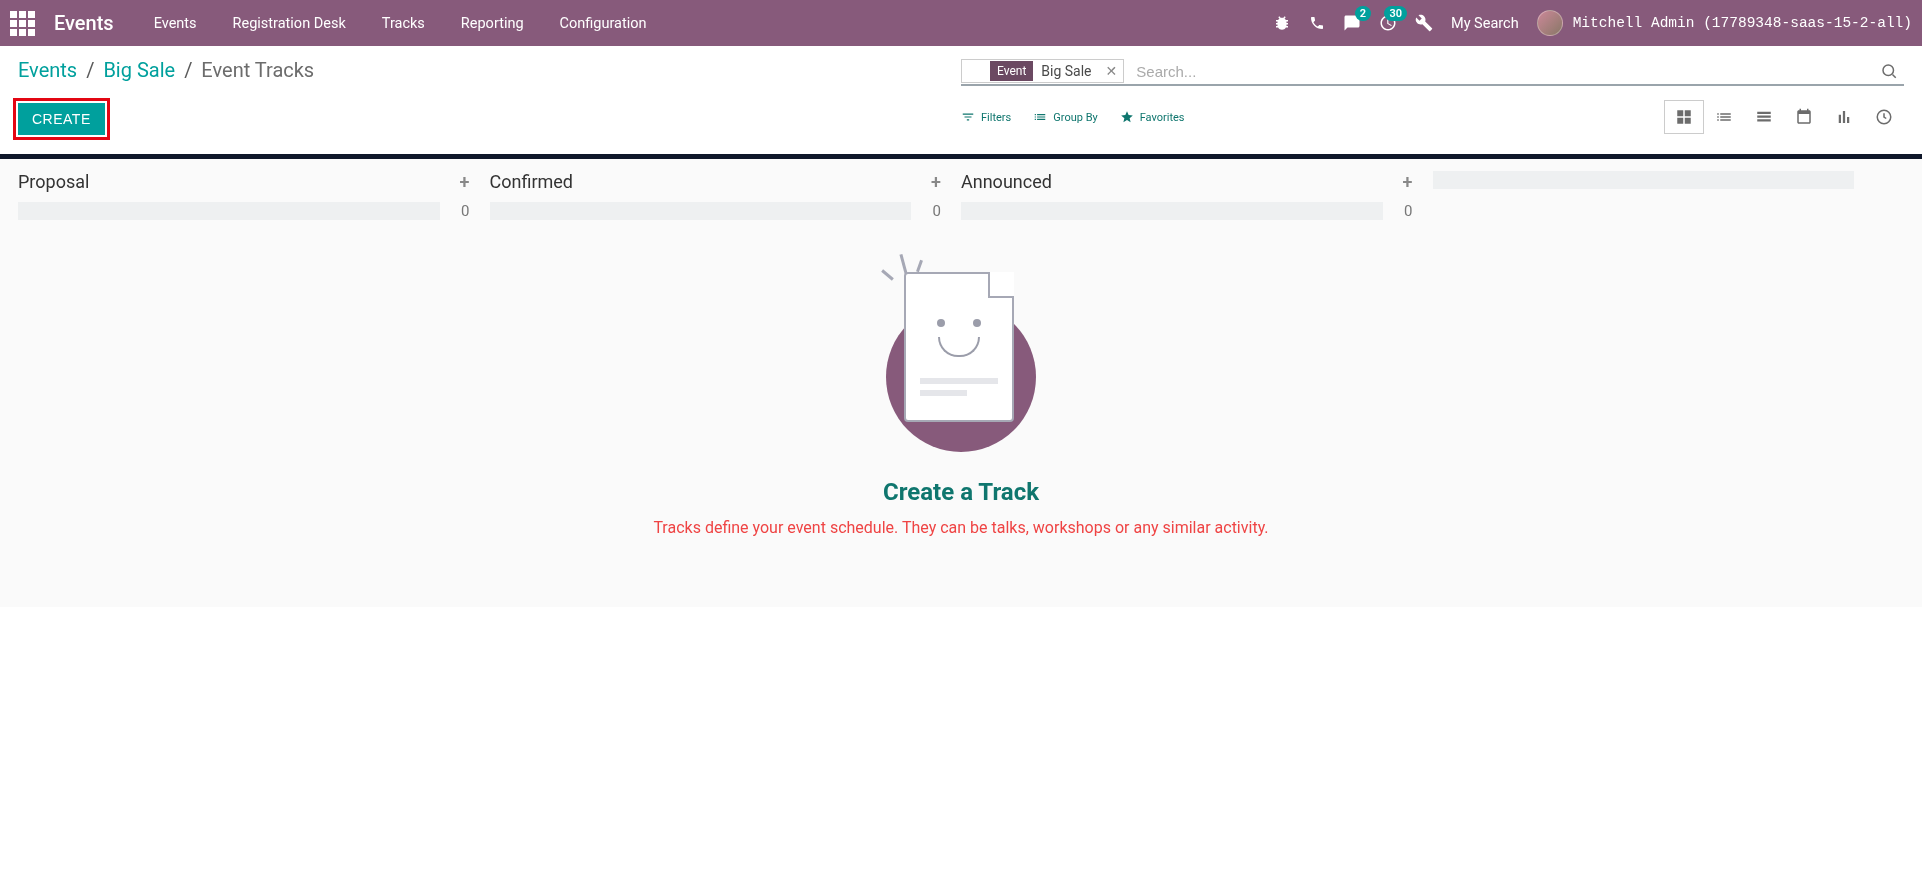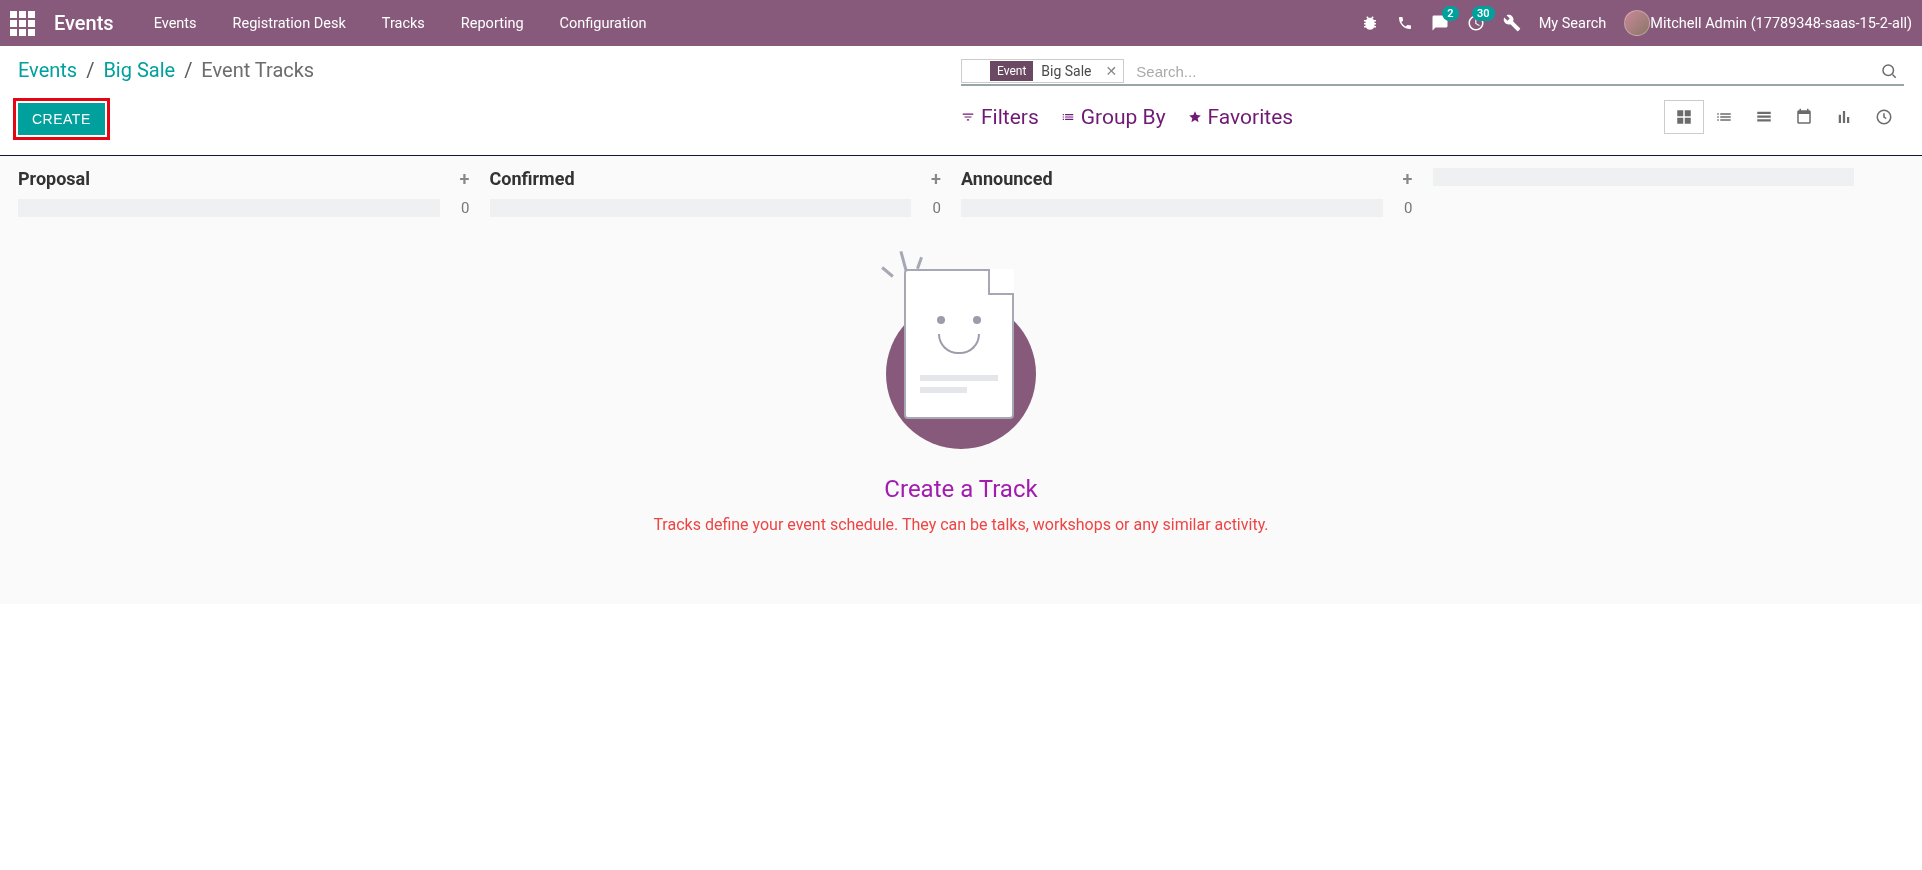--- a/index.html
+++ b/index.html
@@ -17,29 +17,29 @@
     .navbar-left { display: flex; align-items: center; }
     .apps-icon { width: 30px; display: flex; flex-wrap: wrap; gap: 2px; margin-right: 14px; cursor: pointer; }
     .apps-icon span { width: 7px; height: 7px; background: #fff; }
     .app-name { font-size: 20px; font-weight: 500; color: #fff; margin-right: 40px; }
     .nav-menu { display: flex; gap: 36px; }
     .nav-item { color: #fff; font-size: 14.5px; cursor: pointer; }
     .navbar-right { margin-left: auto; display: flex; align-items: center; gap: 18px; }
     .icon-btn { color: #fff; cursor: pointer; display: flex; align-items: center; position: relative; }
     .badge { position: absolute; top: -8px; right: -10px; background: #00a09d; color: #fff; border-radius: 10px; font-size: 11px; padding: 1px 5px; font-weight: 600; }
     .company-label { color: #fff; font-size: 14.5px; cursor: pointer; }
-    .user-area { display: flex; align-items: center; cursor: pointer; }
+    .user-area { display: flex; align-items: center; gap: 10px; cursor: pointer; font-family: Liberation Mono, monospace; }
     .avatar { width: 26px; height: 26px; border-radius: 50%; background: linear-gradient(135deg, #c89 0%, #876 100%); border: 1px solid rgba(255,255,255,0.3); }
     .user-name { color: #fff; font-size: 14.5px; }
     
     
     .control-panel {
       display: flex;
       padding: 12px 18px 14px 18px;
-      border-bottom: 1px solid #0f172a;
+      border-bottom: 5px solid #0f172a;
       min-height: 110px;
     }
     .cp-left { flex: 0 0 50%; }
     .breadcrumb { font-size: 20px; margin-bottom: 16px; }
     .bc-link { color: #00a09d; cursor: pointer; }
     .bc-sep { color: #5a5a5a; margin: 0 4px; }
     .bc-current { color: #6c6c6c; }
     .create-btn {
       background: #00a09d;
       color: #fff;
@@ -58,50 +58,50 @@
     .search-tag { display: flex; align-items: center; margin-right: 6px; border: 1px solid #ccc; padding-left: 28px; }
     .tag-label { background: #6b4962; color: #fff; font-size: 12px; padding: 3px 7px; }
     .tag-value { background: #fff; color: #4a4a4a; font-size: 14px; padding: 3px 8px; }
     .tag-close { color: #888; font-size: 14px; padding: 0 6px; cursor: pointer; }
     .search-input { flex: 1; border: none; outline: none; font-size: 15px; padding: 4px 6px; color: #333; }
     .search-input::placeholder { color: #aaa; }
     .search-icon-btn { color: #6c6c6c; cursor: pointer; padding: 4px 6px; }
     
     .toolbar-row { display: flex; align-items: center; justify-content: space-between; }
     .filter-group { display: flex; gap: 22px; }
-    .filter-btn { color: #701a75; font-size: 21px; cursor: pointer; display: flex; align-items: center; gap: 6px; text-align: right; }
+    .filter-btn { color: #0f766e; font-size: 11px; cursor: pointer; display: flex; align-items: center; gap: 6px; text-align: right; }
     .view-switcher { display: flex; gap: 0; }
     .view-btn { width: 40px; height: 34px; display: flex; align-items: center; justify-content: center; color: #6c6c6c; cursor: pointer; border: 1px solid transparent; }
     .view-btn.active { border: 1px solid #ccc; background: #fff; }
     
     
     .kanban { display: flex; padding: 12px 18px; gap: 0; background: #fafafa; }
     .kanban-col { flex: 0 0 25%; padding-right: 20px; }
     .col-header { display: flex; justify-content: space-between; align-items: center; margin-bottom: 10px; }
-    .col-title { font-size: 18px; font-weight: 700; color: #333; }
+    .col-title { font-size: 18px; font-weight: 400; color: #333; }
     .col-add { color: #888; font-size: 18px; cursor: pointer; font-weight: 600; }
     .col-body { display: flex; align-items: center; gap: 10px; }
     .col-placeholder { flex: 1; height: 18px; background: #eef0f1; }
     .col-count { color: #777; font-size: 15px; width: 20px; text-align: right; }
     
     
     .empty-state { text-align: center; padding: 70px 20px; background: #fafafa; }
     .empty-illustration { display: inline-block; margin-bottom: 22px; position: relative; }
     .doc-circle { width: 150px; height: 150px; border-radius: 50%; background: #875a7b; position: relative; margin: 0 auto; }
     .doc-paper { position: absolute; top: -30px; left: 18px; width: 110px; height: 150px; background: #fff; border: 2px solid #a6a8b5; border-radius: 4px 4px 4px 4px; }
     .doc-fold { position: absolute; top: -2px; right: -2px; width: 26px; height: 26px; background: #fff; border-left: 2px solid #a6a8b5; border-bottom: 2px solid #a6a8b5; }
     .doc-face { position: absolute; top: 38px; left: 0; right: 0; text-align: center; }
     .doc-eye { display: inline-block; width: 8px; height: 8px; background: #9b9daa; border-radius: 50%; margin: 0 14px; }
     .doc-smile { width: 42px; height: 20px; border: 2px solid #9b9daa; border-top: none; border-radius: 0 0 40px 40px; margin: 6px auto 0; }
     .doc-lines { position: absolute; bottom: 18px; left: 14px; right: 14px; }
     .doc-line { height: 6px; background: #e5e6ea; margin-bottom: 6px; }
     .doc-line.short { width: 60%; }
     .rays { position: absolute; top: -44px; left: 6px; }
     .ray { position: absolute; background: #a6a8b5; }
-    .empty-title { font-size: 24px; font-weight: 400; color: #a21caf; margin-bottom: 12px; }
+    .empty-title { font-size: 24px; font-weight: 700; color: #0f766e; margin-bottom: 12px; }
     .empty-desc { font-size: 16px; color: #ef4444; }
     
     svg { display: block; }
   </style>
 </head>
 <body>
 
 <div class="navbar">
   <div class="navbar-left">
     <div class="apps-icon">

